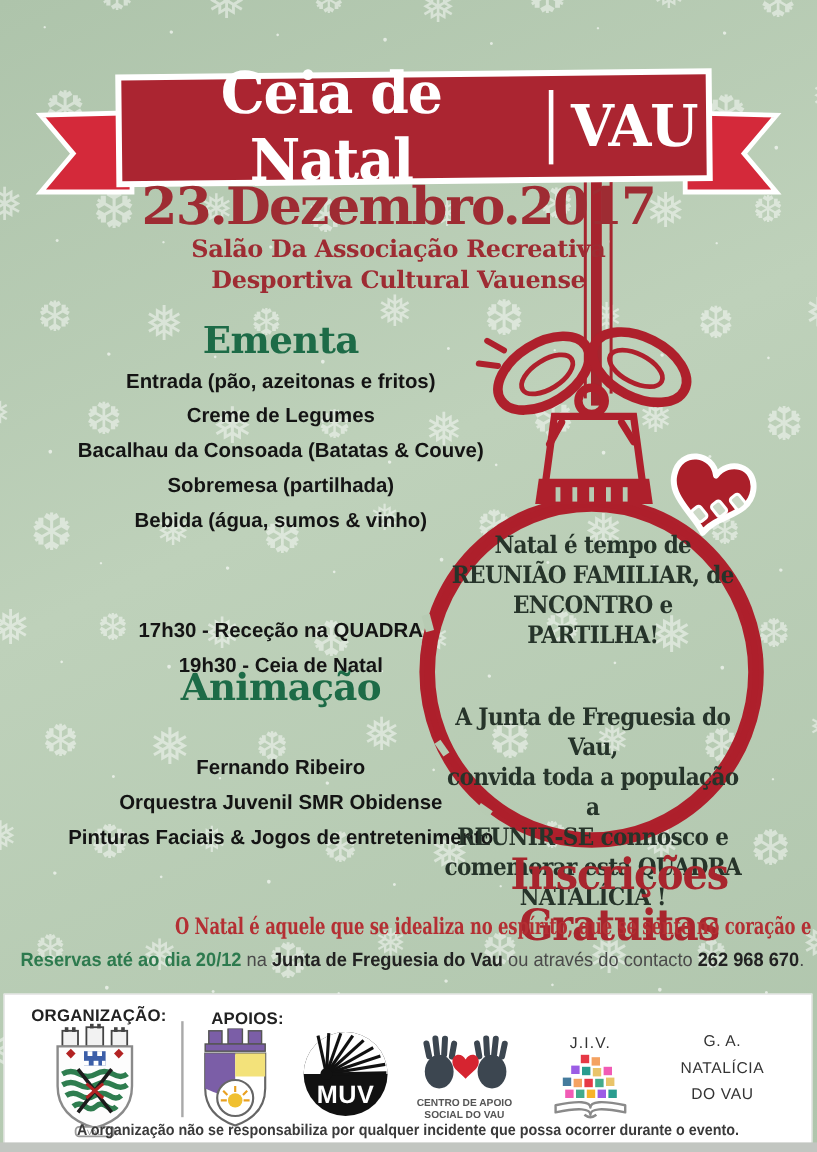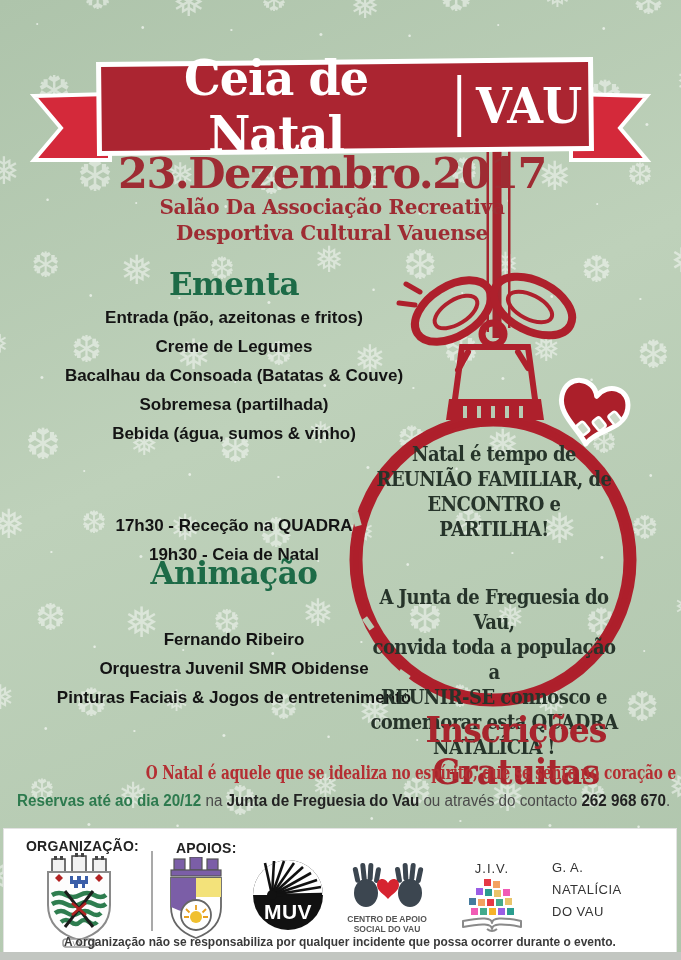--- a/index.html
+++ b/index.html
@@ -61,21 +61,21 @@
     z-index:5;border:1px solid #e3e3e3;}
   .footer-label{position:absolute;font-size:14px;font-weight:bold;color:#222;letter-spacing:.2px;}
   .lab-org{left:22px;top:9px;}
   .lab-apoios{left:172px;top:11px;}
   .vdiv{position:absolute;left:147px;top:22px;width:2px;height:80px;background:#a9a9a9;}
   .logo{position:absolute;}
   .centro-txt{position:absolute;left:326px;top:85px;width:114px;text-align:center;
     font-size:8.5px;font-weight:bold;color:#555;line-height:10px;}
   .jiv-label{position:absolute;left:455px;top:32px;width:66px;text-align:center;
     font-size:13px;color:#333;letter-spacing:1px;}
-  .paroquia{position:absolute;left:548px;top:28px;width:100px;
+  .paroquia{position:absolute;left:548px;top:28px;width:100px;text-align:center;
     font-size:13px;color:#333;line-height:22px;letter-spacing:.5px;}
   .disclaimer{position:absolute;left:0;right:0;top:105px;text-align:center;
     font-size:13px;font-weight:bold;color:#3a3a3a;transform:scaleX(.92);transform-origin:center;white-space:nowrap;}
   .bottom-strip{position:absolute;left:0;right:0;top:952px;height:8px;background:#c2c6c1;z-index:6;}
 </style>
 </head>
 <body>
 
 <div class="poster">
 

